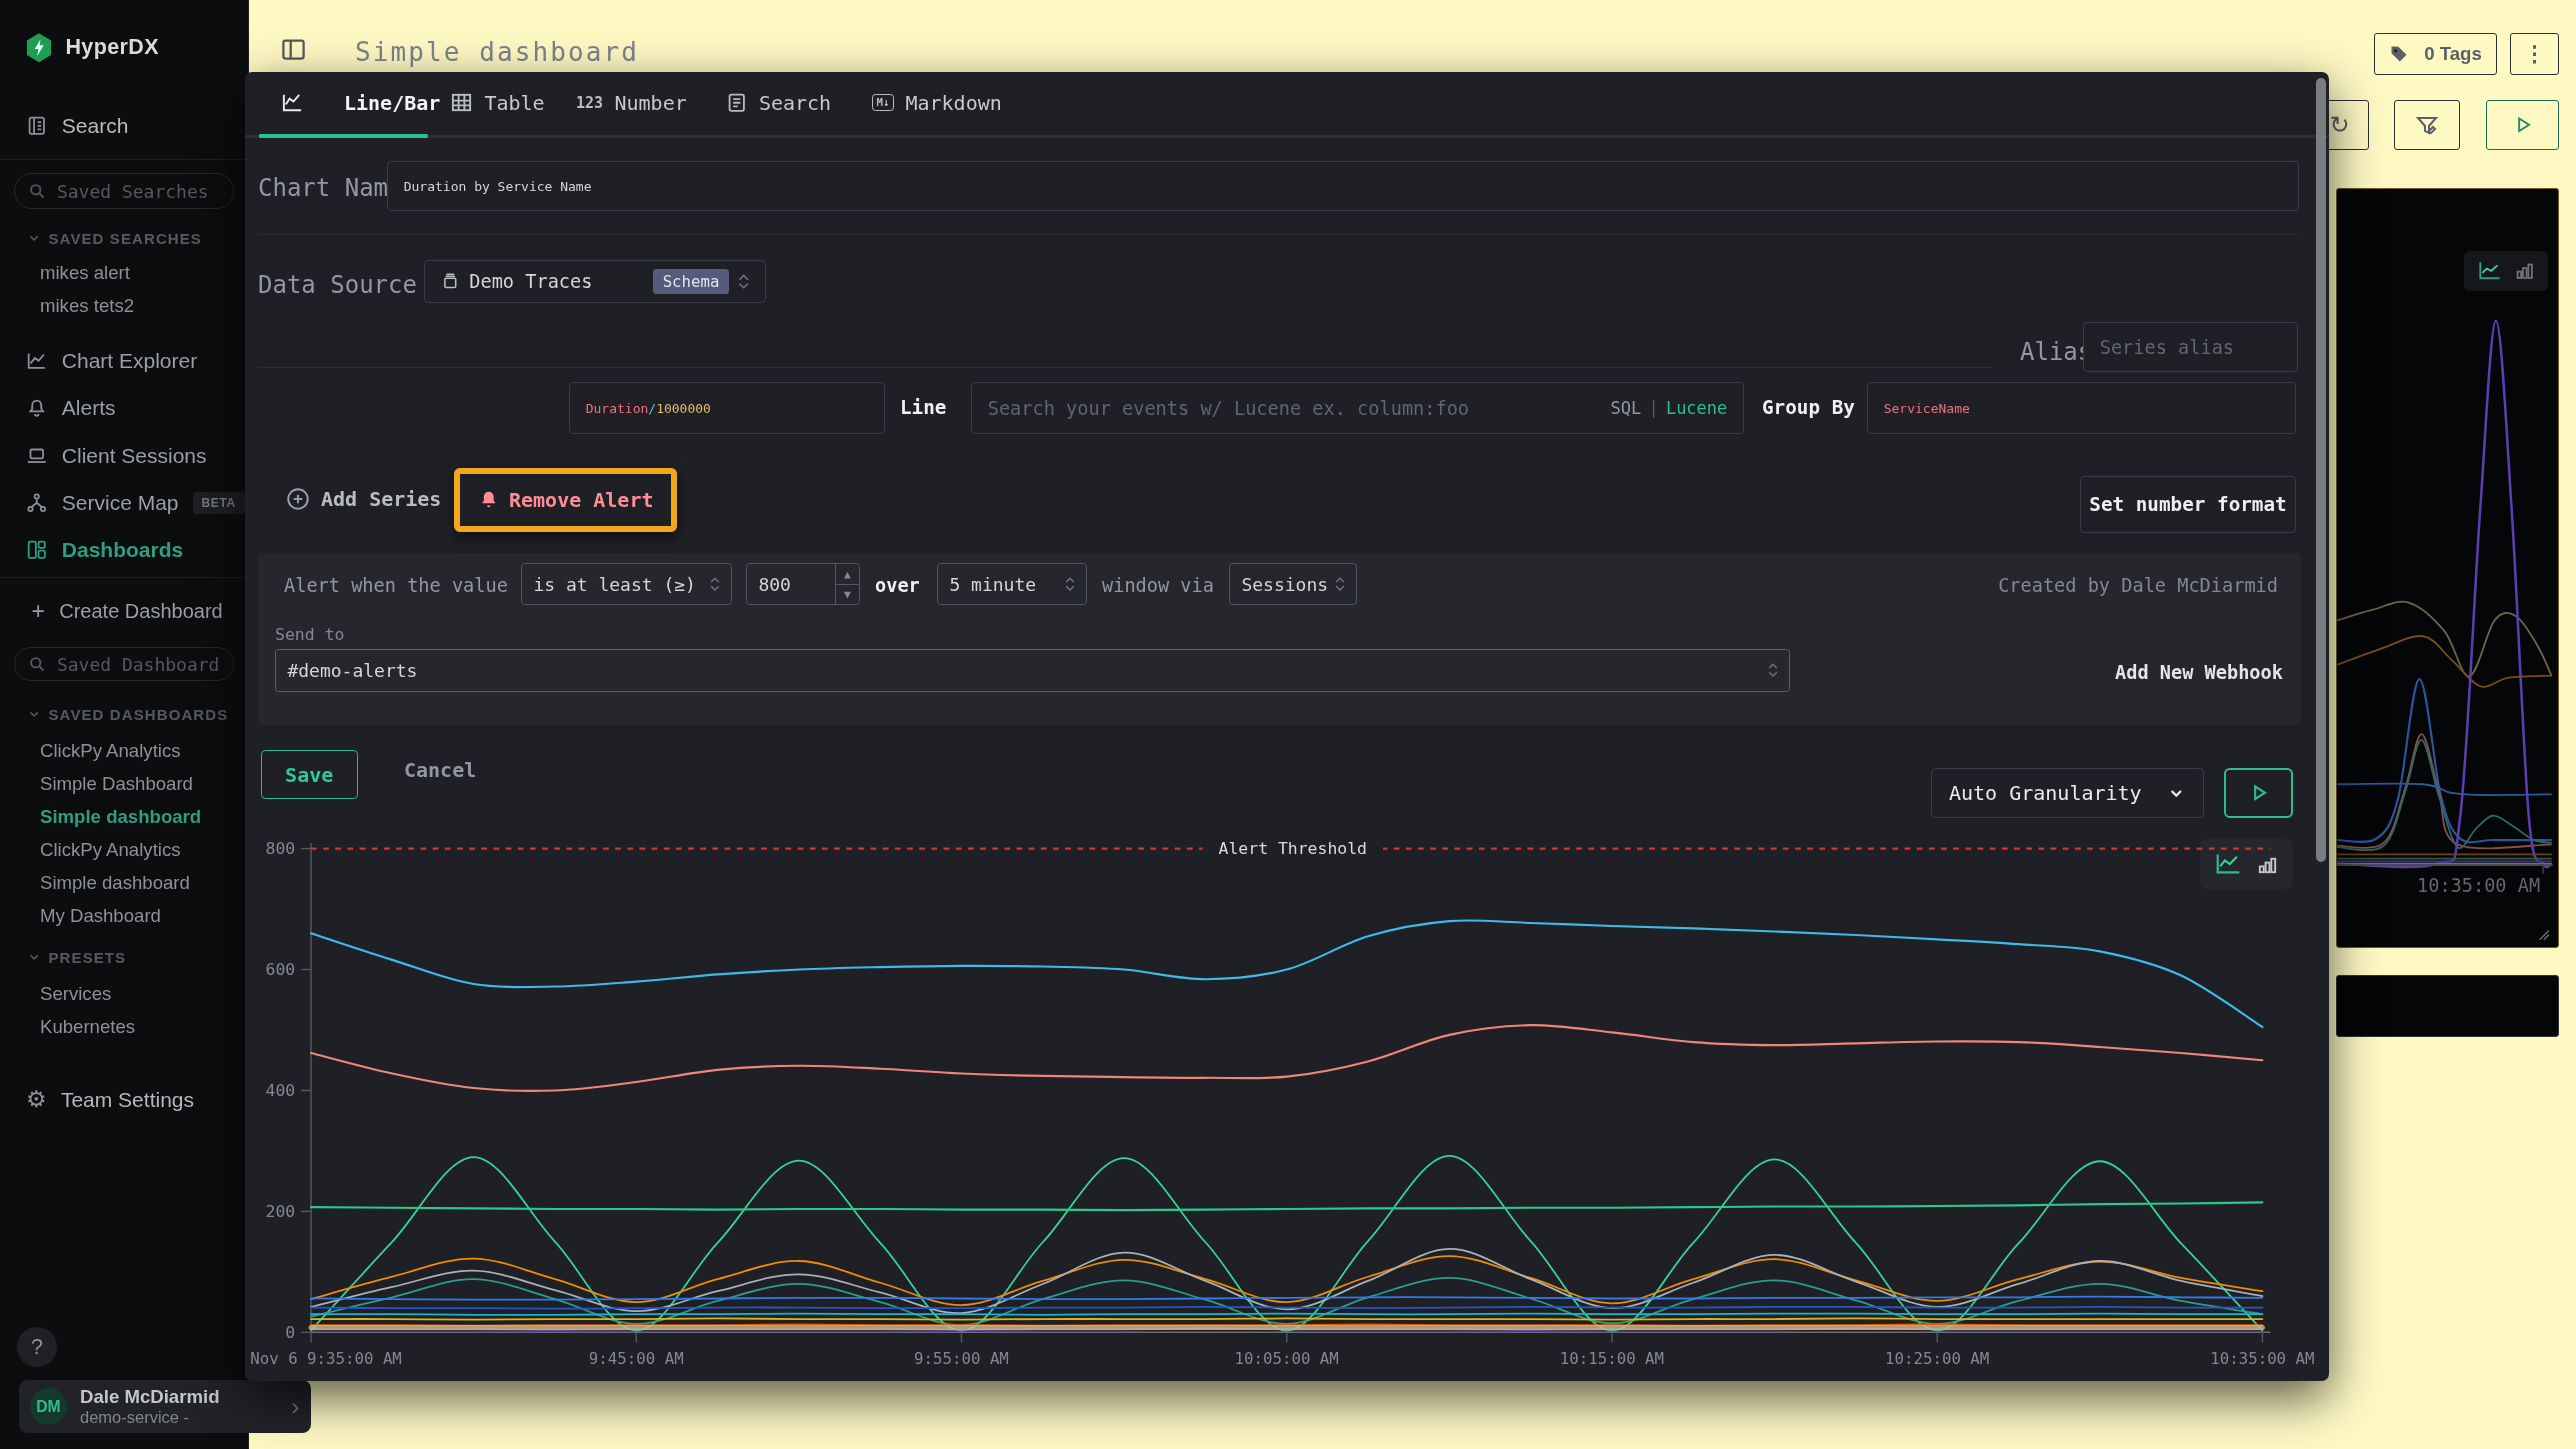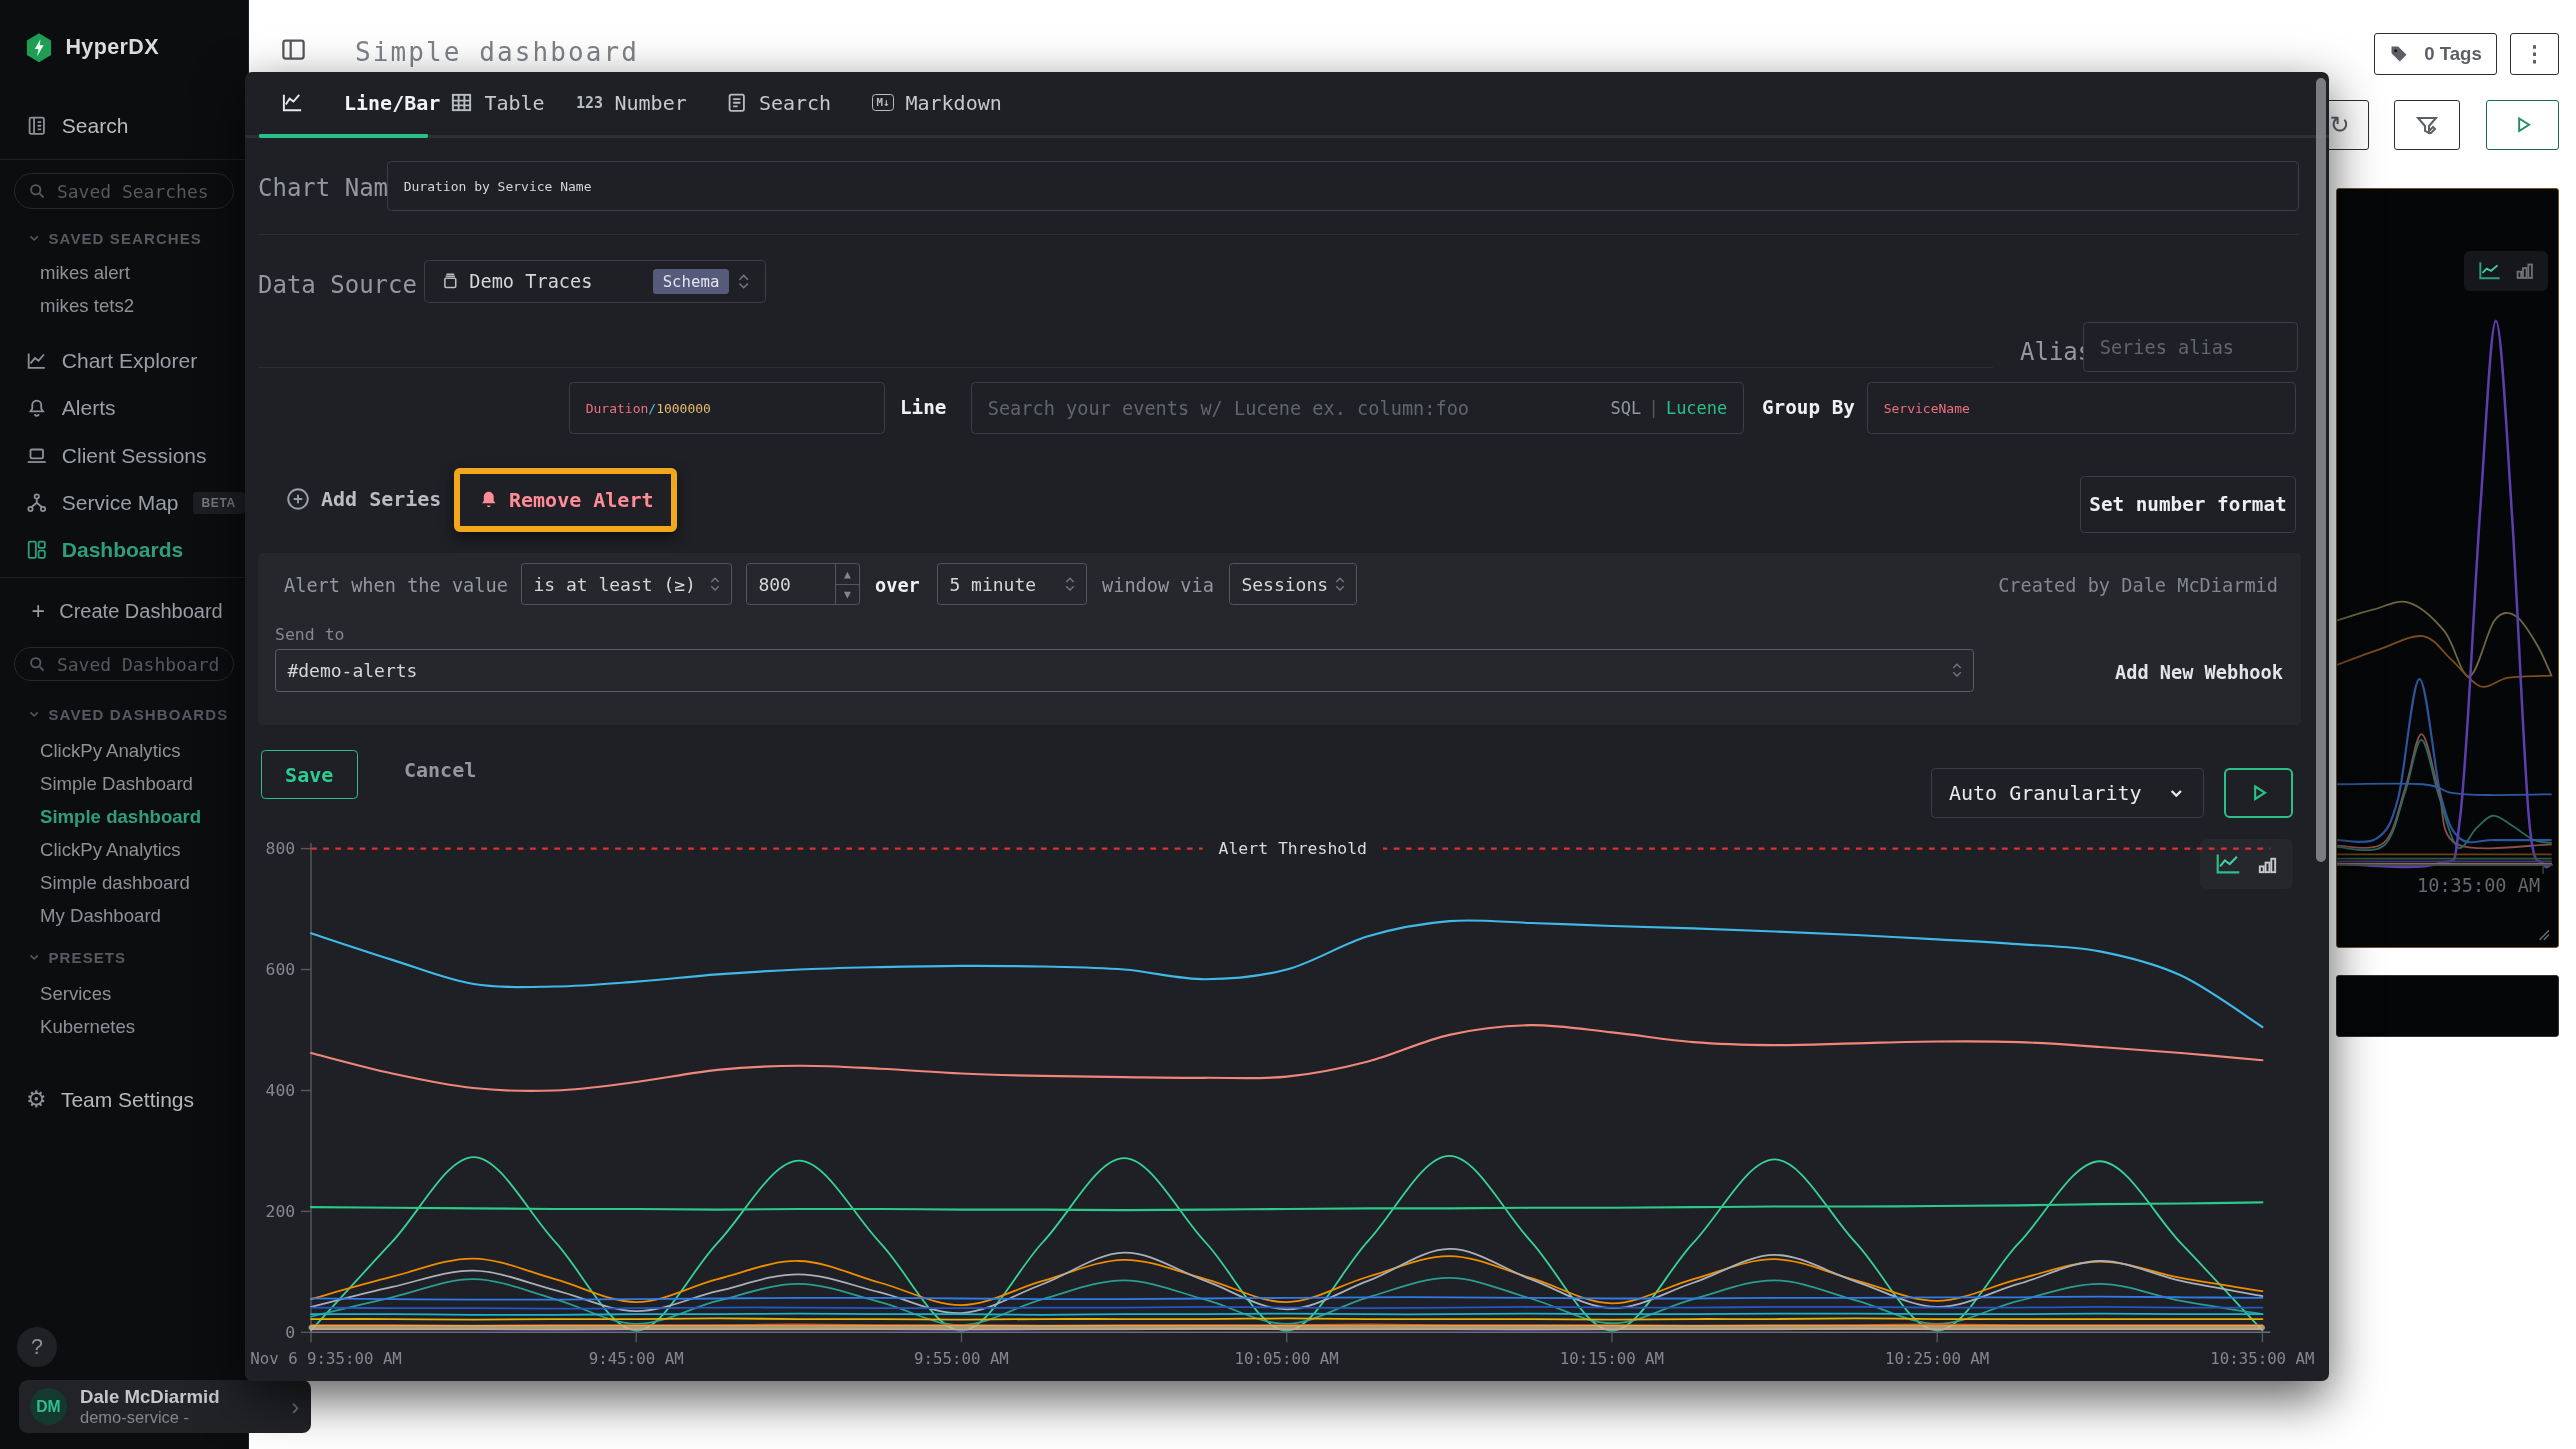--- a/index.html
+++ b/index.html
@@ -2,21 +2,21 @@
 <html style="font-size:11.4px"><head>
 <meta charset="utf-8">
 <style>
   :root{
     --mono:"DejaVu Sans Mono",monospace;
     --sans:"Liberation Sans",sans-serif;
   }
   *{box-sizing:border-box;margin:0;padding:0;}
   html,body{background:#000;}
   body{width:2576px;height:1450px;overflow:hidden;}
-  .stage{position:relative;width:2576px;height:1450px;background:#ffffff;font-family:var(--sans);}
+  .stage{position:relative;width:2576px;height:1450px;background:#fef9c3;font-family:var(--sans);}
   .abs{position:absolute;}
   .mono{font-family:var(--mono);}
   svg{display:block;}
 
   
   #sidebar{position:absolute;left:0;top:0;width:249px;height:1450px;background:#0c0d0f;border-right:0.7px solid #1e2024;}
   .brand{position:absolute;left:24px;top:31.5px;display:flex;align-items:center;gap:11.4px;}
   .brand-name{font-size:21.5px;font-weight:bold;color:#d9dbde;letter-spacing:0.4px;}
   .side-item{position:absolute;left:26px;display:flex;align-items:center;gap:14.3px;color:#9b9fa5;font-size:21px;}
   .side-item .lbl{white-space:nowrap;}
@@ -500,21 +500,21 @@
               <path d="M2 8l6-6 6 6"></path>
             </svg>
             <svg width="10" height="6.4" viewBox="0 0 16 10" fill="none" stroke="#74787e" stroke-width="2.2">
               <path d="M2 2l6 6 6-6"></path>
             </svg>
           </span>
       </div>
       <div class="a-label" style="right:23px;left:auto;top:21.5px;position:absolute;color:#84888e;">Created by Dale McDiarmid</div>
 
       <div class="a-label" style="left:17px;top:72px;font-size:16.5px;color:#84888e;">Send to</div>
-      <div class="a-select" style="left:17px;top:96px;width:1699px;height:43px;border-color:#5c6066;">
+      <div class="a-select" style="left:17px;top:96px;width:1515px;height:43px;border-color:#5c6066;">
         <span>#demo-alerts</span>
         <span class="chev2">
             <svg width="10" height="6.4" viewBox="0 0 16 10" fill="none" stroke="#74787e" stroke-width="2.2">
               <path d="M2 8l6-6 6 6"></path>
             </svg>
             <svg width="10" height="6.4" viewBox="0 0 16 10" fill="none" stroke="#74787e" stroke-width="2.2">
               <path d="M2 2l6 6 6-6"></path>
             </svg>
           </span>
       </div>

